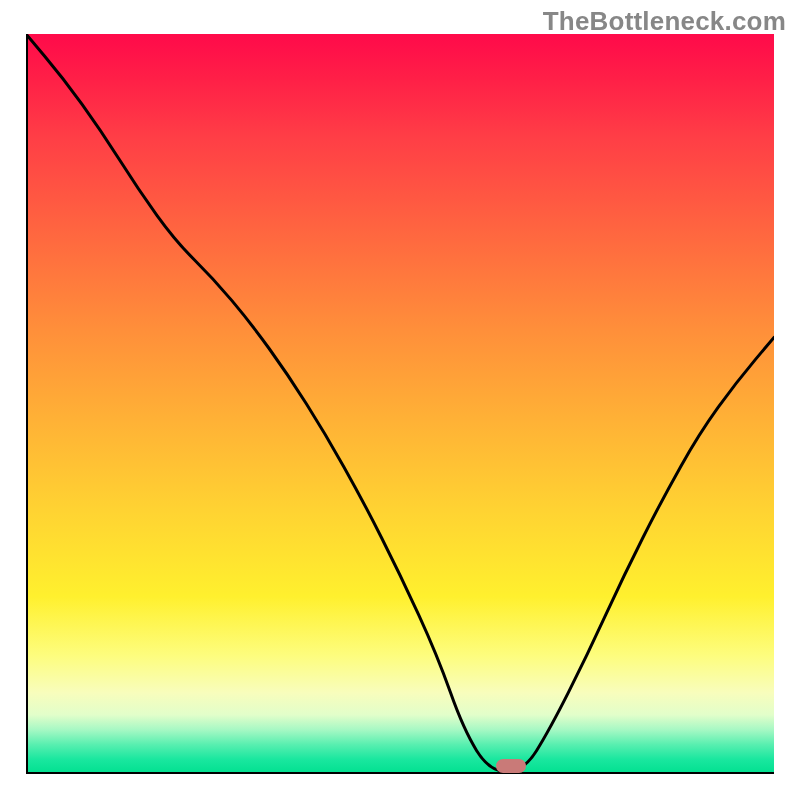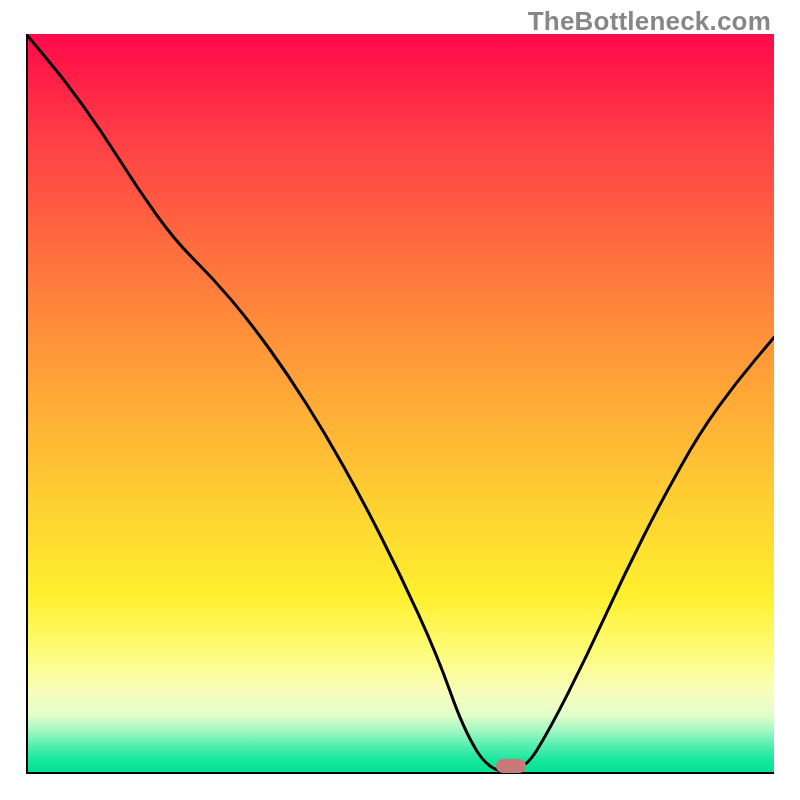--- a/index.html
+++ b/index.html
@@ -9,21 +9,21 @@
     font-family: Arial, Helvetica, sans-serif;
   }
   .chart-frame {
     width: 800px;
     height: 800px;
     position: relative;
   }
   .watermark {
     position: absolute;
     top: 6px;
-    right: 29px;
+    right: 14px;
     color: #878787;
     font-size: 26px;
     font-weight: 600;
     letter-spacing: 0.2px;
     z-index: 3;
     pointer-events: none;
   }
   .plot-area {
     position: absolute;
     left: 26px;

